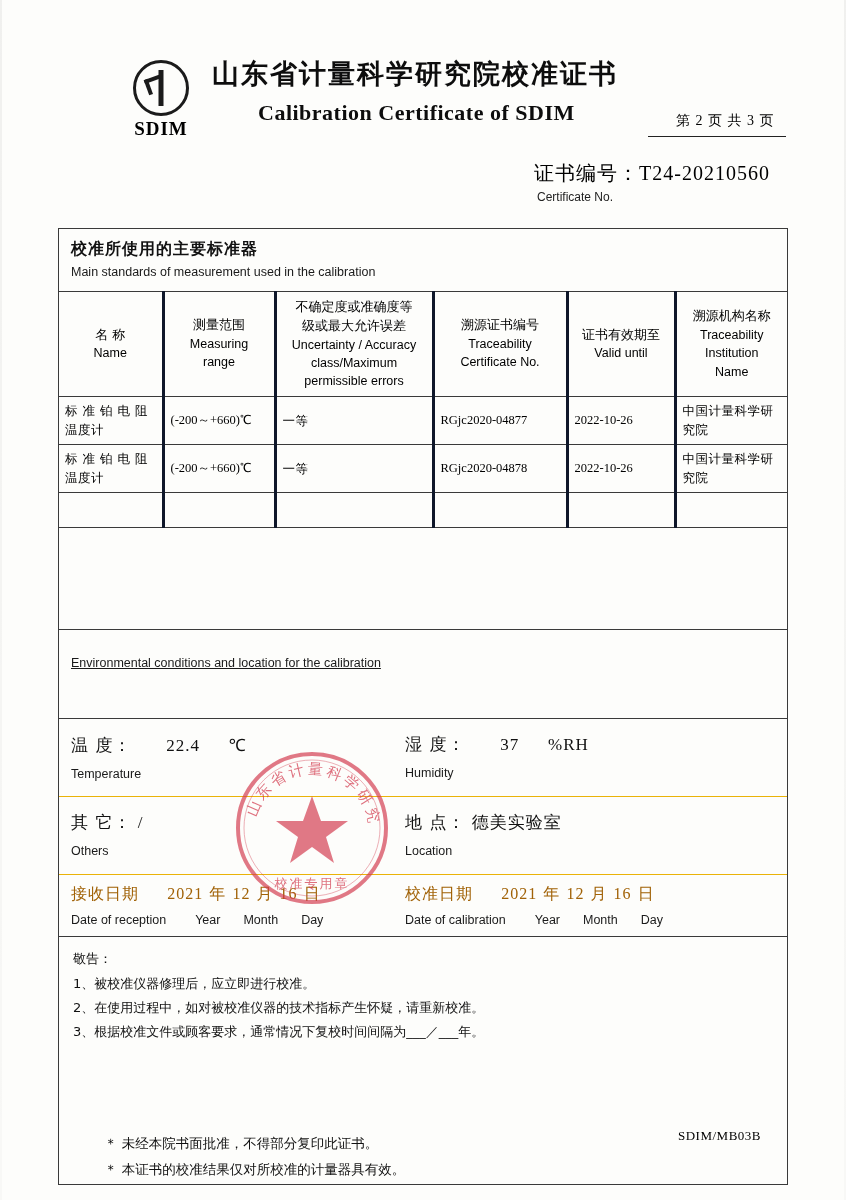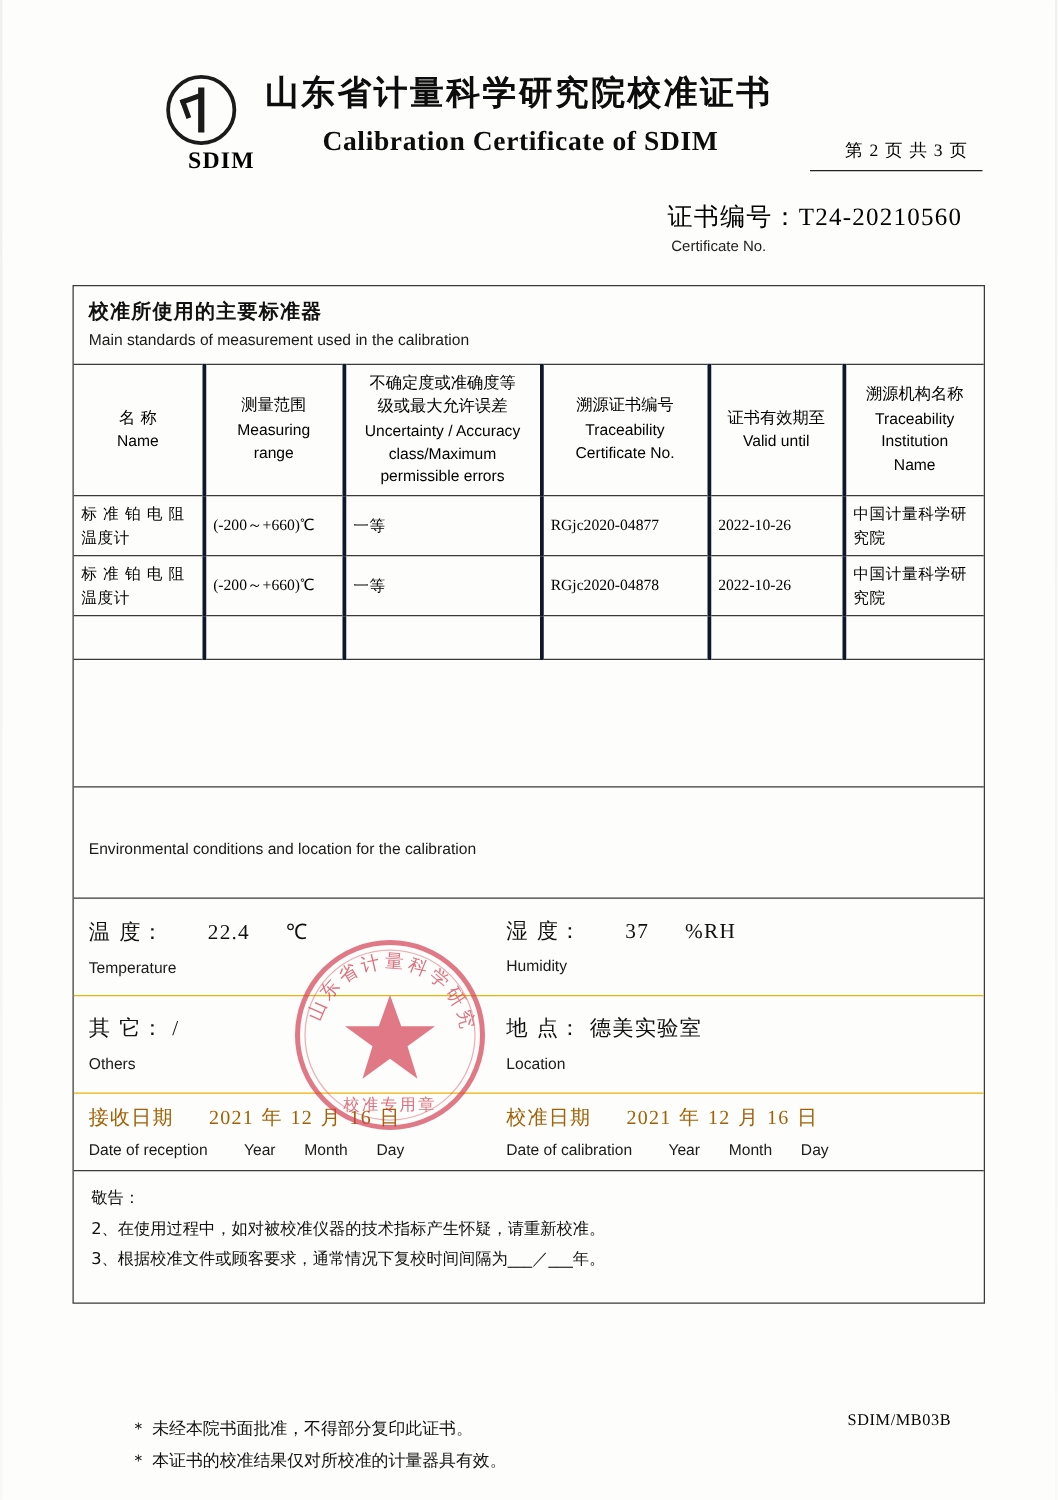--- a/index.html
+++ b/index.html
@@ -29,21 +29,21 @@
     left: 0;
     width: 846px;
     height: 110px;
   }
   .logo {
     position: absolute;
     left: 118px;
     top: 8px;
     width: 86px;
     height: 86px;
-    text-align: right;
+    text-align: center;
   }
   .logo-mark {
     width: 56px;
     height: 56px;
     border-radius: 50%;
     border: 3px solid #1b1b1b;
     margin: 0 auto;
     position: relative;
     box-sizing: border-box;
   }
@@ -130,21 +130,21 @@
     font-size: 12px;
     color: #222;
   }
 
   
   .frame {
     position: absolute;
     left: 58px;
     top: 228px;
     width: 730px;
-    height: 815px;
+    height: 957px;
     border: 1px solid #3a3a3a;
     box-sizing: border-box;
   }
 
   .sec-title {
     font-family: "DejaVu Sans", sans-serif;
     font-size: 16px;
     font-weight: bold;
     letter-spacing: 1px;
     color: #111;
@@ -214,21 +214,21 @@
     position: absolute;
     left: 0;
     top: 400px;
     width: 728px;
     height: 90px;
     border-top: 1px solid #3a3a3a;
     border-bottom: 1px solid #3a3a3a;
     box-sizing: border-box;
     padding: 14px 0 0 12px;
   }
-  .env-head .sec-sub { margin-top: 28px; }
+  .env-head .sec-sub { margin-top: 12px; text-decoration: underline; }
 
   .env-row {
     position: absolute;
     left: 0;
     width: 728px;
     border-bottom: 1px solid #eab308;
     box-sizing: border-box;
     height: 78px;
   }
   .env-row.r1 { top: 490px; }
@@ -528,20 +528,21 @@
           <span class="gap1"></span>
           <span class="w">Month</span>
           <span class="gap1"></span>
           <span class="w">Day</span>
         </div>
       </div>
     </div>
 
     <div class="notice">
       <div class="hd">敬告：</div>
+      <div>1、被校准仪器修理后，应立即进行校准。</div>
       <div>2、在使用过程中，如对被校准仪器的技术指标产生怀疑，请重新校准。</div>
       <div>3、根据校准文件或顾客要求，通常情况下复校时间间隔为___／___年。</div>
     </div>
 
   </div>
 
   <svg class="seal" viewBox="0 0 160 160">
     <circle cx="80" cy="80" r="74" fill="none" stroke="#d2364a" stroke-width="4" opacity="0.85"></circle>
     <circle cx="80" cy="80" r="68" fill="none" stroke="#d2364a" stroke-width="1" opacity="0.5"></circle>
     <polygon points="80,48 89,73 116,73 94,89 102,115 80,99 58,115 66,89 44,73 71,73" fill="#d2364a" opacity="0.85"></polygon>

